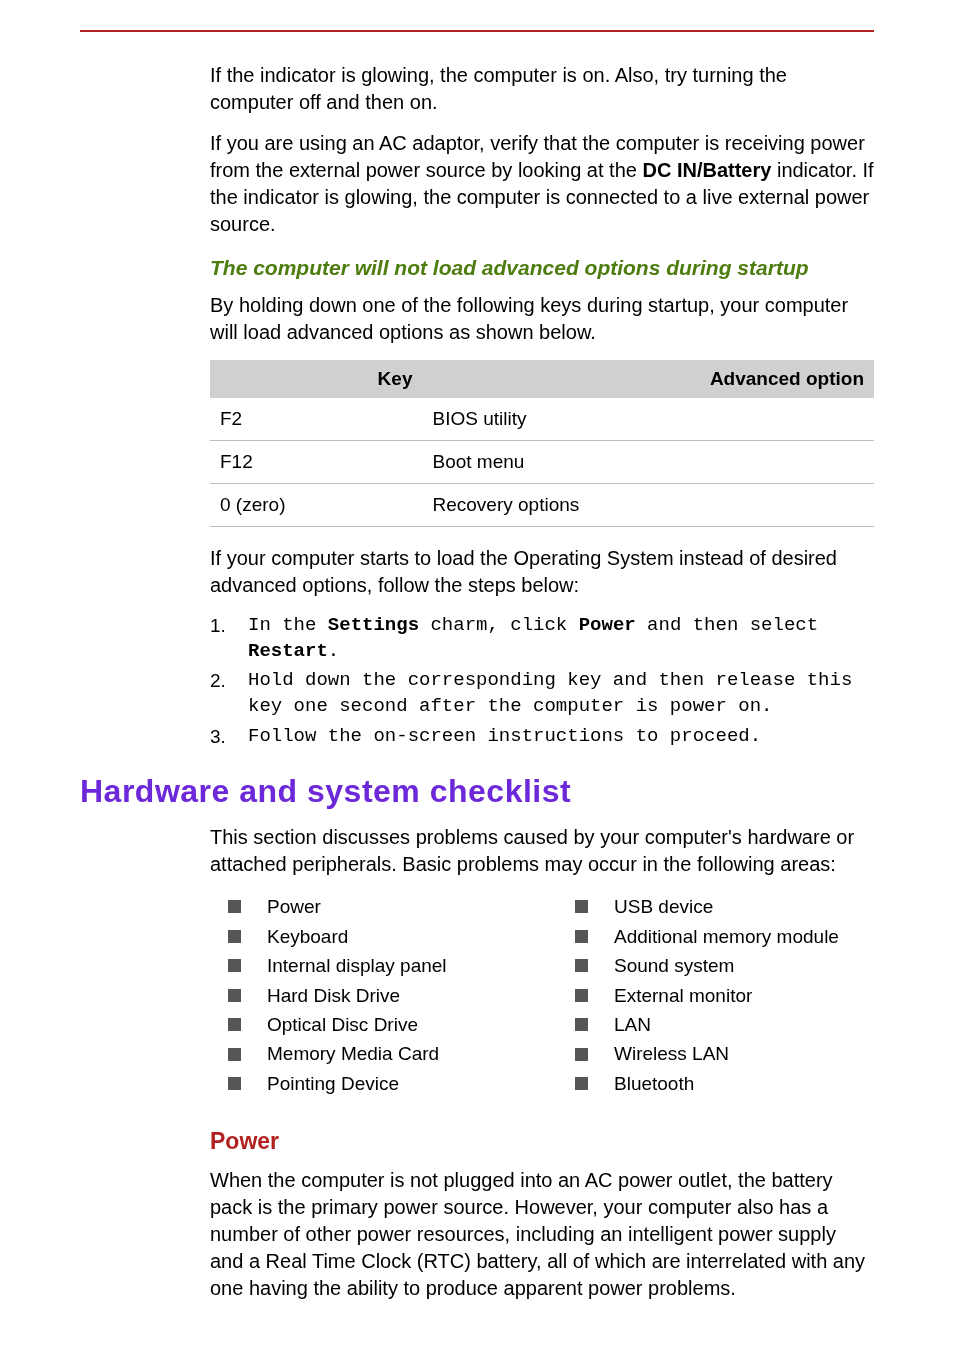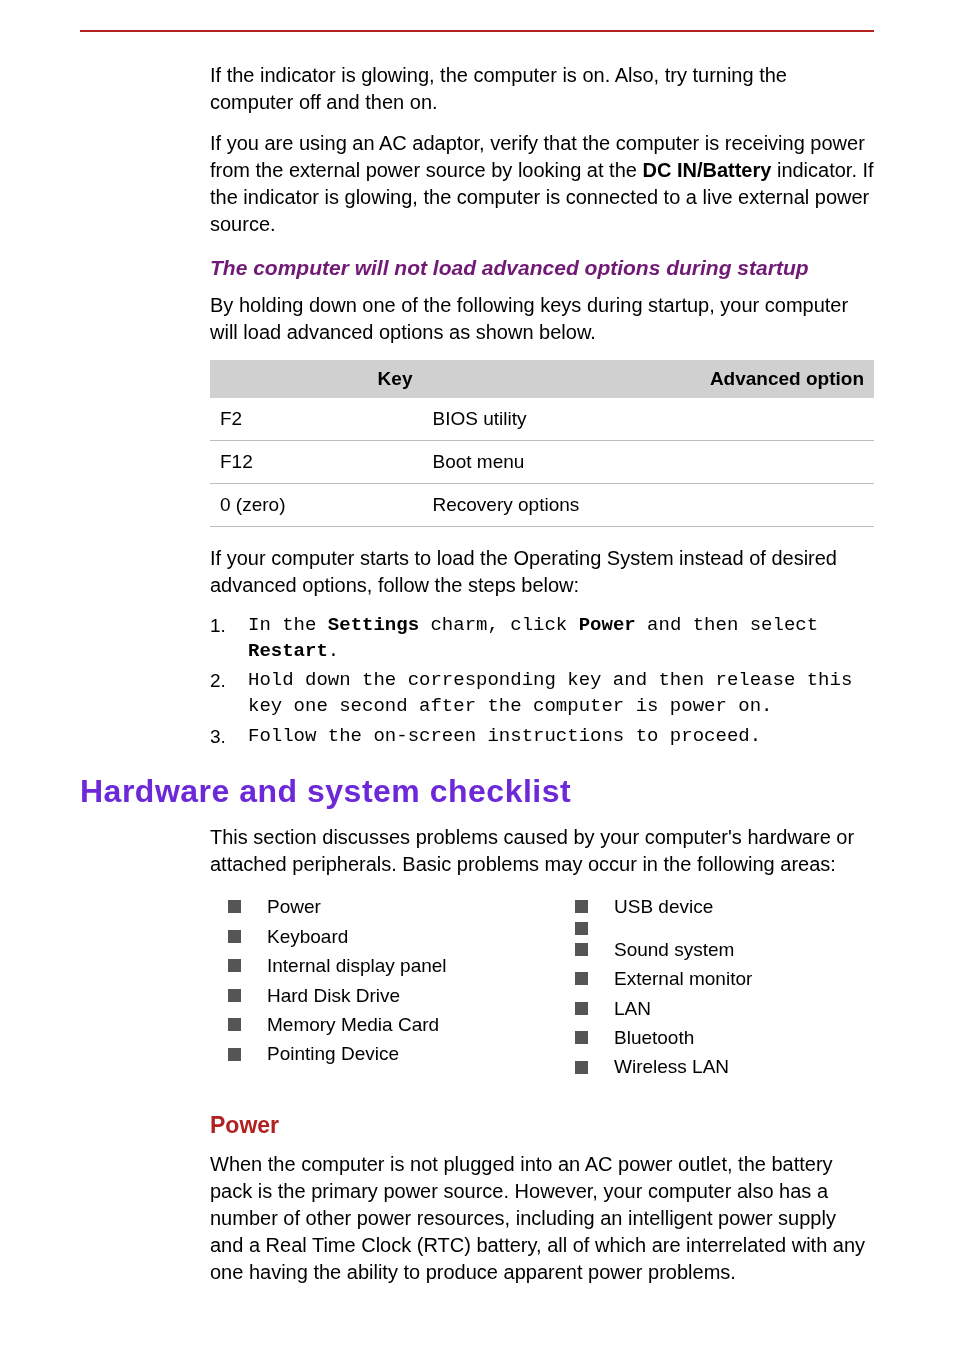--- a/index.html
+++ b/index.html
@@ -7,21 +7,21 @@
   .page {
     width: 954px;
     min-height: 1345px;
     padding: 30px 80px 30px 80px;
     position: relative;
   }
   .rule-top { border-top: 2px solid #b32020; margin-bottom: 30px; }
   .content { margin-left: 130px; }
   .para { font-size: 20px; line-height: 1.35; margin-bottom: 14px; }
   .subhead-red-italic {
-    color: #701a75;
+    color: #4d7c0f;
     font-weight: bold;
     font-style: italic;
     font-size: 21px;
     margin: 18px 0 12px 0;
   }
   table.opts { width: 100%; border-collapse: collapse; margin: 8px 0 18px 0; font-size: 19px; }
   table.opts th { background: #d0d0d0; text-align: right; padding: 8px 10px; font-weight: bold; }
   table.opts td { padding: 10px 10px; border-bottom: 1px solid #bdbdbd; }
   table.opts th.k, table.opts td.k { width: 32%; }
   ol.steps { margin: 8px 0 18px 0; padding-left: 0; list-style: none; font-size: 19px; line-height: 1.35; }
@@ -140,56 +140,61 @@
           <li>
               <span class="sq"></span>
               <span>Internal display panel</span>
             </li>
           <li>
               <span class="sq"></span>
               <span>Hard Disk Drive</span>
             </li>
           <li>
               <span class="sq"></span>
+              <span>Optical Disc Drive</span>
+            </li>
+          <li>
+              <span class="sq"></span>
               <span>Memory Media Card</span>
             </li>
           <li>
               <span class="sq"></span>
               <span>Pointing Device</span>
             </li>
         </ul>
       </div>
       <div class="col">
         <ul class="blk">
           <li>
               <span class="sq"></span>
               <span>USB device</span>
             </li>
           <li>
               <span class="sq"></span>
+              <span>Additional memory module</span>
             </li>
           <li>
               <span class="sq"></span>
               <span>Sound system</span>
             </li>
           <li>
               <span class="sq"></span>
               <span>External monitor</span>
             </li>
           <li>
               <span class="sq"></span>
               <span>LAN</span>
             </li>
           <li>
               <span class="sq"></span>
+              <span>Wireless LAN</span>
+            </li>
+          <li>
+              <span class="sq"></span>
               <span>Bluetooth</span>
-            </li>
-          <li>
-              <span class="sq"></span>
-              <span>Wireless LAN</span>
             </li>
         </ul>
       </div>
     </div>
 
     <h2 class="h2red">Power</h2>
 
     <p class="para">When the computer is not plugged into an AC power outlet, the battery pack is the primary power source. However, your computer also has a number of other power resources, including an intelligent power supply and a Real Time Clock (RTC) battery, all of which are interrelated with any one having the ability to produce apparent power problems.</p>
   </div>
 

